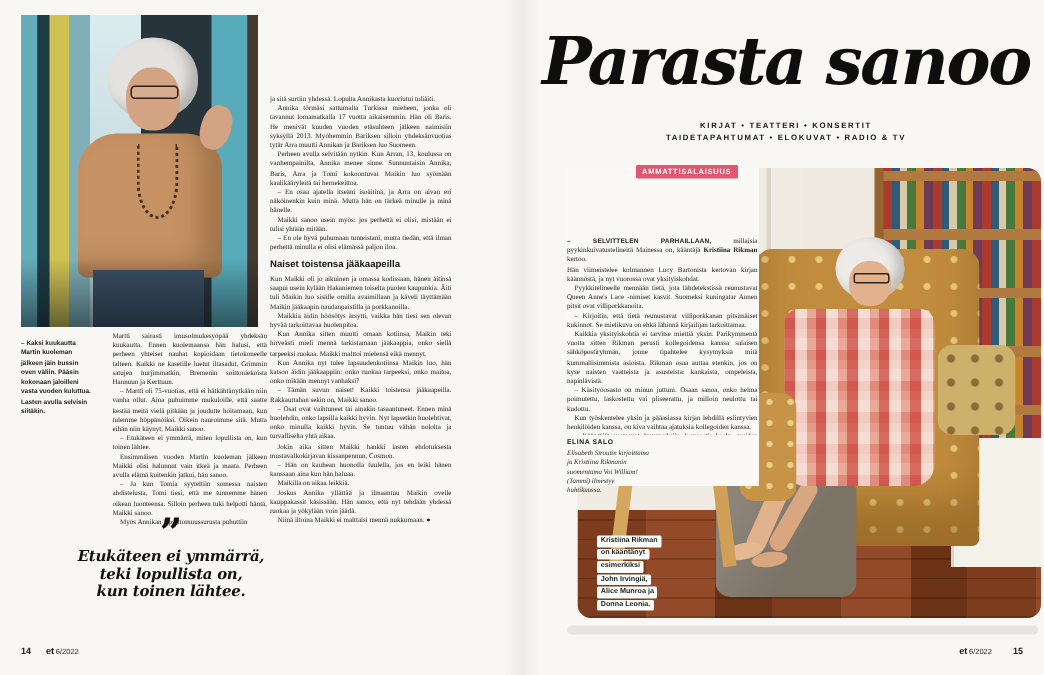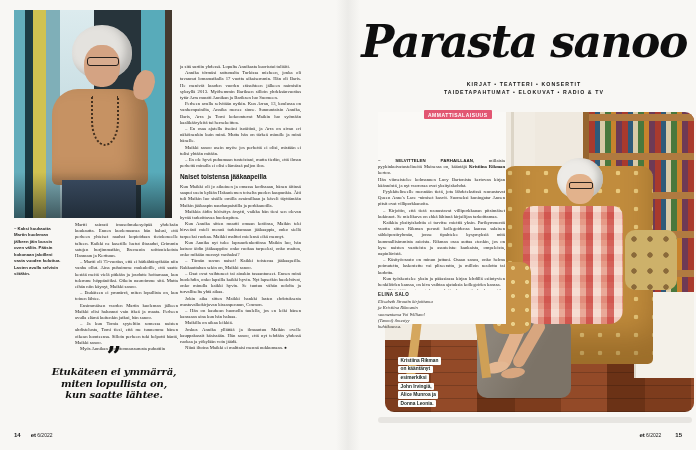--- a/index.html
+++ b/index.html
@@ -161,22 +161,22 @@
     <p class="para">– Etukäteen ei ymmärrä, miten lopullista on, kun toinen lähtee.</p>
     <p class="para">Ensimmäisen vuoden Martin kuoleman jälkeen Maikki olisi halunnut vain itkeä ja maata. Perheen avulla elämä kuitenkin jatkui, hän sanoo.</p>
     <p class="para">– Ja kun Tomia syyteltiin somessa naisten ahdistelusta, Tomi tiesi, että me tunnemme hänen oikean luonteensa. Silloin perheen tuki helpotti häntä, Maikki sanoo.</p>
     <p class="para">Myös Annikan lapsettomuussurusta puhuttiin</p>
   </div>
 
 <div class="abs pullquote">
   <div class="qmark">”</div>
   <div class="qlines">
       <div class="qline first">Etukäteen ei ymmärrä,</div>
-      <div class="qline">miten lopullista on,</div>
-      <div class="qline">kun saatte lähtee.</div>
+      <div class="qline">teki lopullista on,</div>
+      <div class="qline">kun toinen lähtee.</div>
     </div>
 </div>
 
 <div class="abs l-colb bodycol">
   <div>
       <p class="para first">ja sitä surtiin yhdessä. Lopulta Annikasta kuoriutui tuliäiti.</p>
       <p class="para">Annika törmäsi sattumalta Turkissa mieheen, jonka oli tavannut lomamatkalla 17 vuotta aikaisemmin. Hän oli Baris. He menivät kuuden vuoden etäsuhteen jälkeen naimisiin syksyllä 2013. Myöhemmin Bariksen silloin yhdeksänvuotias tytär Arra muutti Annikan ja Bariksen luo Suomeen.</p>
       <p class="para">Perheen avulla selvitään nytkin. Kun Arran, 13, koulussa on vanhempainilta, Annika menee sinne. Sunnuntaisin Annika, Baris, Arra ja Tomi kokoontuvat Maikin luo syömään kaalikääryleitä tai hernekeittoa.</p>
       <p class="para">– En osaa ajatella itseäni isoäitinä, ja Arra on aivan eri näköinenkin kuin minä. Mutta hän on tärkeä minulle ja minä hänelle.</p>
       <p class="para">Maikki sanoo usein myös: jos perhettä ei olisi, mistään ei tulisi yhtään mitään.</p>

